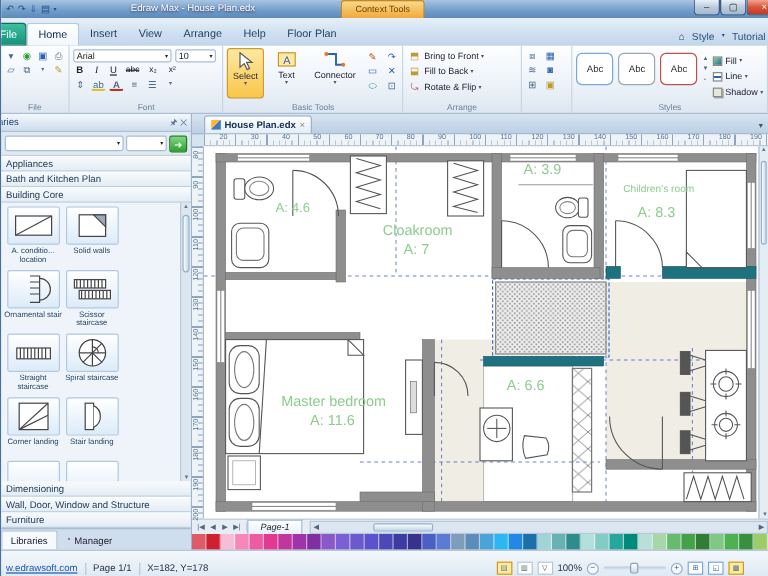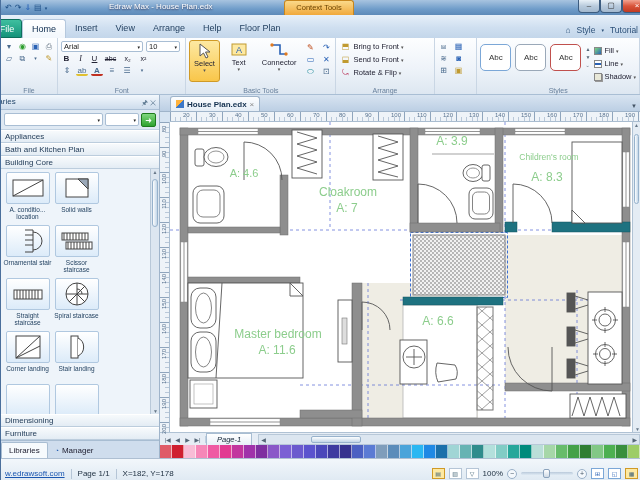--- a/index.html
+++ b/index.html
@@ -80,21 +80,21 @@
 .ptab{height:12px;background:linear-gradient(#fff,#e8f0f8);border:1px solid #a8bdd2;border-bottom:none;padding:0 10px;font-size:7.5px;line-height:11px;color:#123;font-style:italic}
 .hscroll{flex:1;margin-left:6px;height:11px;background:#dce6f0;border:1px solid #b8c8d8;position:relative}
 .hscroll .thumb{position:absolute;top:1px;bottom:1px;left:52px;width:50px;background:linear-gradient(#fdfefe,#c3d6e8);border:1px solid #97b2cc;border-radius:2px}
 .hscroll .ar{position:absolute;top:0;font-size:6px;color:#567;line-height:10px}
 .palette{height:13px;display:flex;background:#dde6ef}
 .swatch{width:12px;height:13px;border-right:1px solid rgba(255,255,255,.55)}
 
 .statusbar{height:30px;background:linear-gradient(#f2f7fb,#d9e5f0);border-top:1px solid #aebfd2;display:flex;align-items:center;font-size:8px;color:#234;position:relative}
 .statusbar .link{color:#1a56b0;text-decoration:underline;margin-left:4px;white-space:nowrap}
 .sdiv{width:1px;height:10px;background:#b5c5d6;margin:0 6px}
-.szoom{position:absolute;right:2px;display:flex;align-items:center;gap:4px}
+.szoom{position:absolute;right:20px;display:flex;align-items:center;gap:4px}
 .vicon{width:13px;height:11px;border:1px solid #b5c5d6;background:#fff;font-size:6px;text-align:center;line-height:10px;color:#467}
 .vicon.on{border:1px solid #d09a26;background:#fde9a2}
 .zslider{width:52px;height:3px;background:linear-gradient(#b9c9da,#dfeaf4);border-radius:2px;position:relative}
 .zthumb{position:absolute;left:22px;top:-3px;width:7px;height:9px;background:linear-gradient(#fff,#cfdae6);border:1px solid #8aa2bc;border-radius:2px}
 .zbtn{width:10px;height:10px;border:1px solid #9ab0c8;border-radius:50%;background:#f4f8fc;font-size:7px;line-height:8px;text-align:center;color:#456}
 .bstrip{height:7px;background:linear-gradient(#8fb3da,#416d9c)}
 
 .roomlabel{font-family:"DejaVu Sans Mono",monospace;fill:#8ccd8c}
 </style>
 </head>
@@ -223,21 +223,21 @@
     </div>
 
     <div class="rgroup" style="width:106px">
       <div class="sline">
           <span class="micon" style="color:#c09a30">⬒</span>
           <span>Bring to Front</span>
           <span class="caret">▾</span>
         </div>
       <div class="sline">
           <span class="micon" style="color:#c09a30">⬓</span>
-          <span>Send to Front</span>
+          <span>Fill to Back</span>
           <span class="caret">▾</span>
         </div>
       <div class="sline">
           <span class="micon" style="color:#c05070">⤿</span>
           <span>Rotate &amp; Flip</span>
           <span class="caret">▾</span>
         </div>
       <div class="glabel">Arrange</div>
     </div>
 
@@ -427,20 +427,21 @@
 
         </div>
         <div class="tile">
             <div class="tilebox"></div>
           </div>
 
         <div class="vscroll-p">▲<div class="thumb"></div><span style="position:absolute;bottom:0;left:2px">▼</span></div>
       </div>
       <div>
           <div class="sectionbar">Dimensioning</div>
+          <div class="sectionbar">Wall, Door, Window and Structure</div>
           <div class="sectionbar">Furniture</div>
         </div>
       <div class="lp-tabs">
         <div class="lp-tab active">
             <span>Libraries</span>
           </div>
         <div class="lp-tab">
             <span style="color:#2a62b5;font-size:7px">◔</span>
             <span>Manager</span>
           </div>

